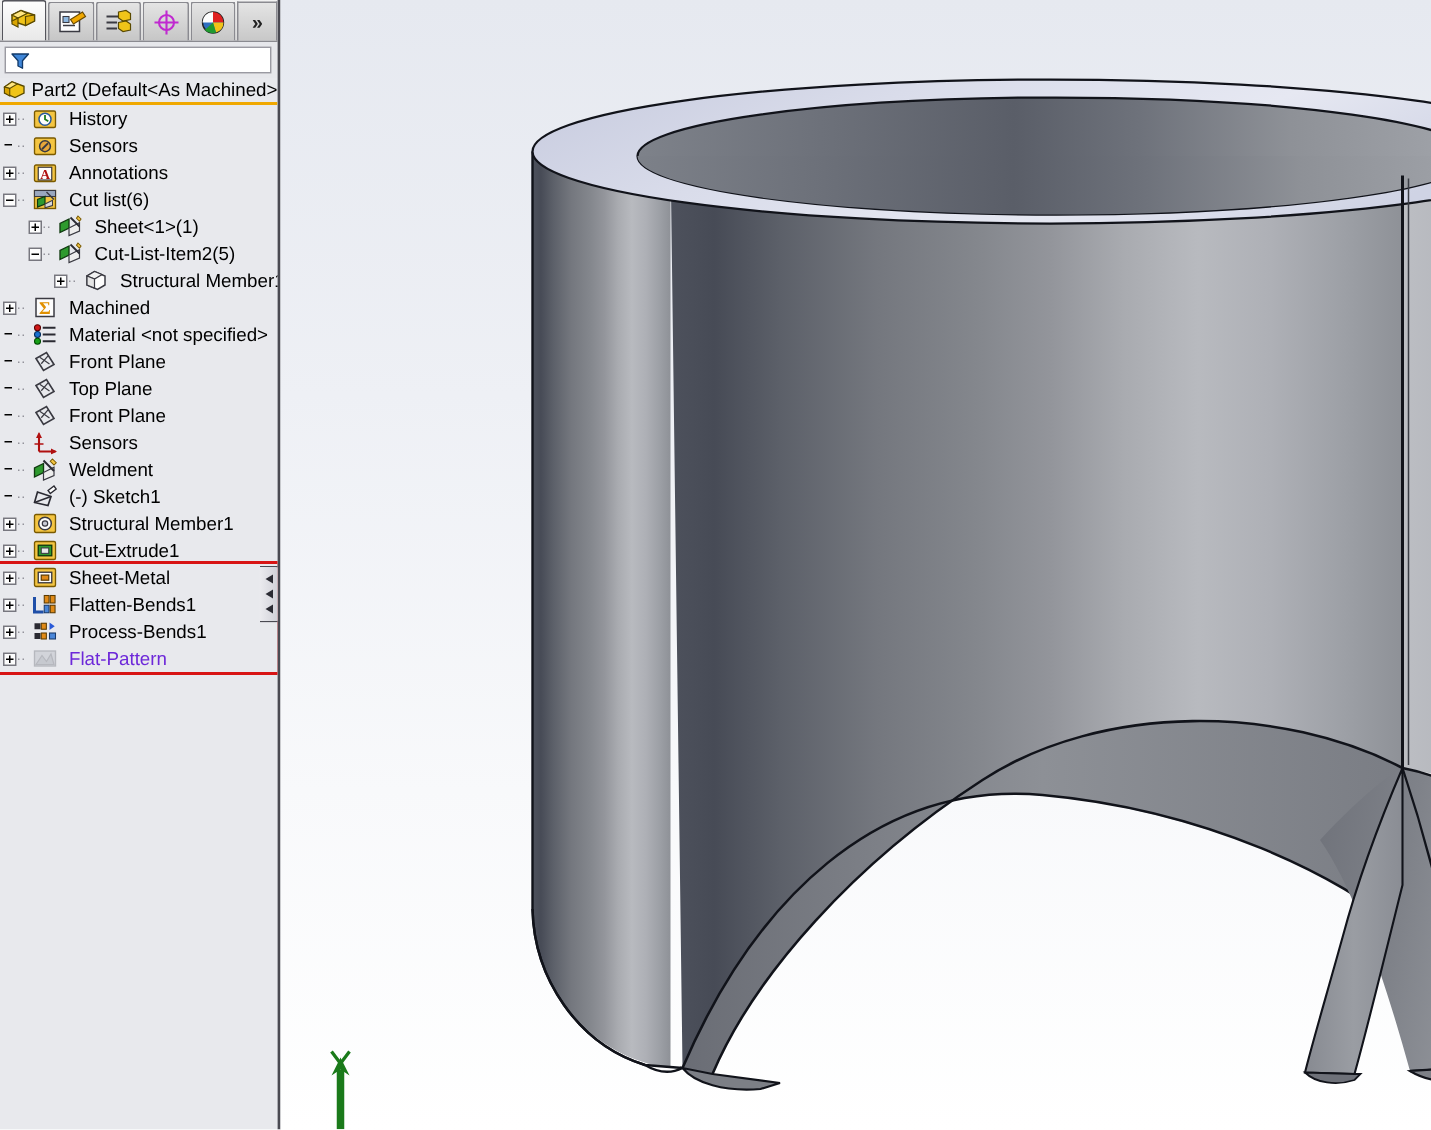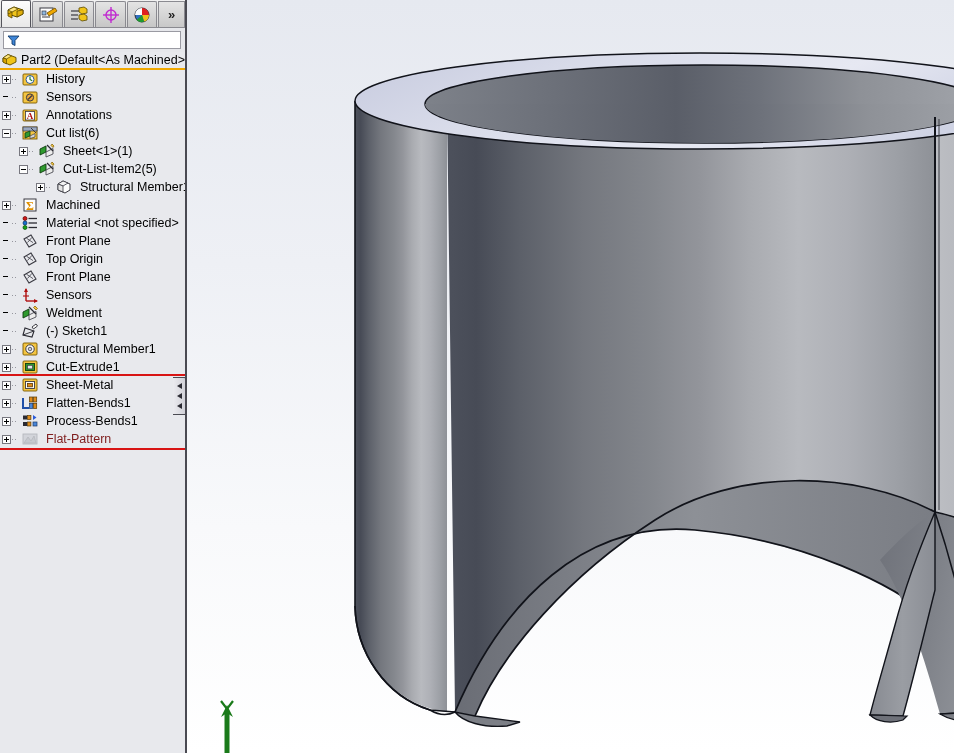--- a/index.html
+++ b/index.html
@@ -109,21 +109,21 @@
     display: flex; align-items: center;
     white-space: nowrap;
     cursor: pointer;
   }
   .row .lbl {
     font-size: 12.5px;
     margin-left: 8px;
     color: #000;
     white-space: nowrap;
   }
-  .row.dim .lbl { color: #7f1d1d; }
+  .row.dim .lbl { color: #6d28d9; }
   .exp {
     width: 9px; height: 9px;
     border: 1px solid #77777f;
     background: #fdfdfd;
     position: relative;
     flex: 0 0 9px;
     cursor: pointer;
   }
   .exp::before {
     content: ""; position: absolute;
@@ -387,21 +387,21 @@
           <div class="row" style="padding-left: 2px;">
             <span class="exp spacer"></span>
             <span class="dots" style="font-size: 9px; color: rgb(138, 138, 146); line-height: 9px;">··</span>
             <span class="ico">
               <svg width="16" height="16" viewBox="0 0 16 16">
                 <path d="M2 6 L9 2 L14 10 L7 14 Z" fill="none" stroke="#3a3a42" stroke-width="1.1"></path>
                 <path d="M4.5 5.2 L11 9.6" stroke="#3a3a42" stroke-width=".8"></path>
                 <path d="M5.5 9.5 L10 4.3" stroke="#3a3a42" stroke-width=".8"></path>
               </svg>
             </span>
-            <span class="lbl">Top Origin</span>
+            <span class="lbl">Top Plane</span>
           </div>
           <div class="row" style="padding-left: 2px;">
             <span class="exp spacer"></span>
             <span class="dots" style="font-size: 9px; color: rgb(138, 138, 146); line-height: 9px;">··</span>
             <span class="ico">
               <svg width="16" height="16" viewBox="0 0 16 16">
                 <path d="M2 6 L9 2 L14 10 L7 14 Z" fill="none" stroke="#3a3a42" stroke-width="1.1"></path>
                 <path d="M4.5 5.2 L11 9.6" stroke="#3a3a42" stroke-width=".8"></path>
                 <path d="M5.5 9.5 L10 4.3" stroke="#3a3a42" stroke-width=".8"></path>
               </svg>

